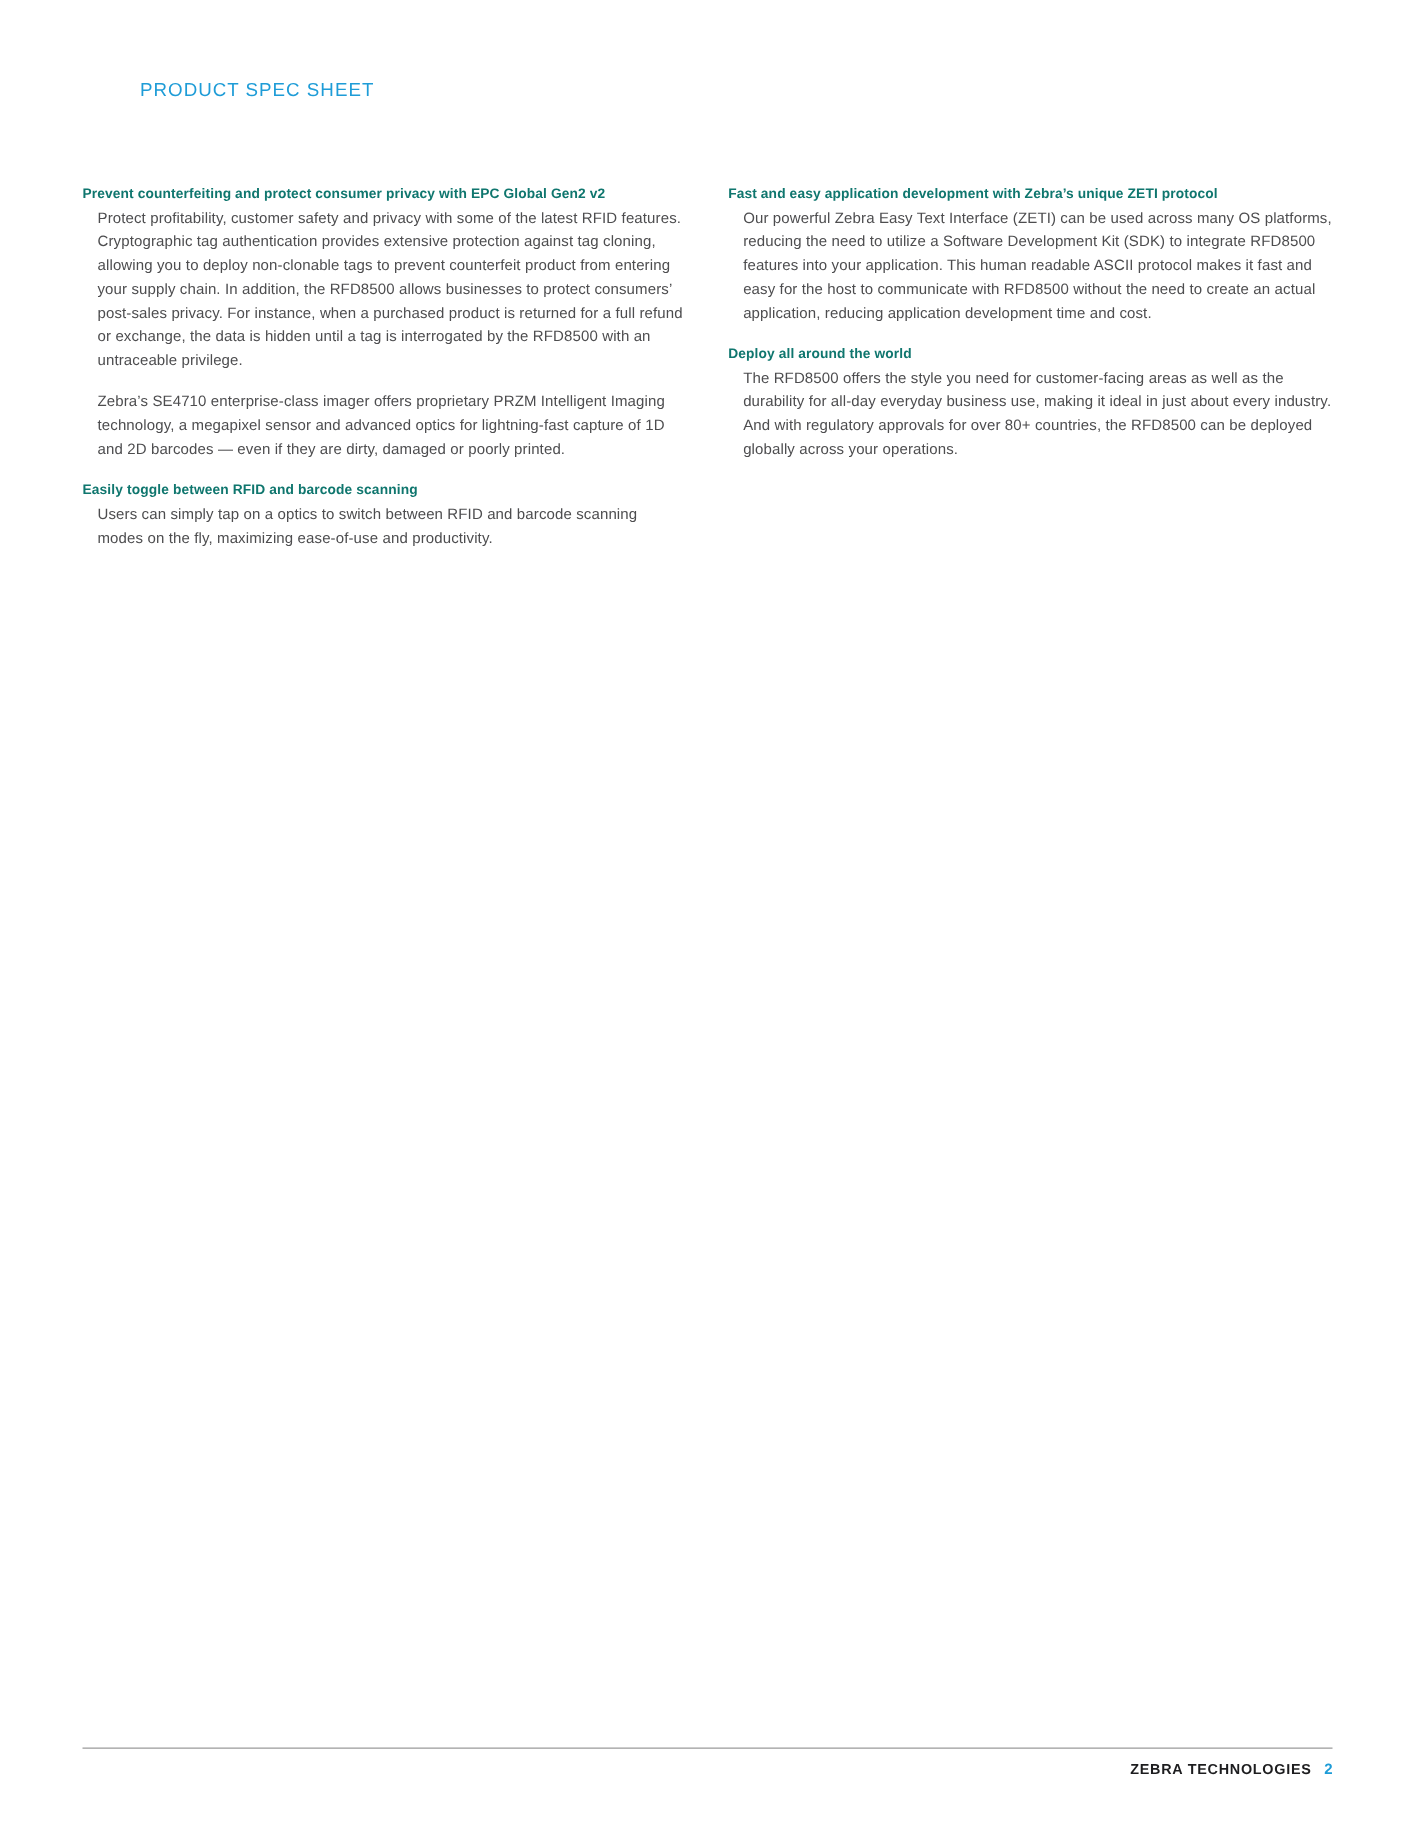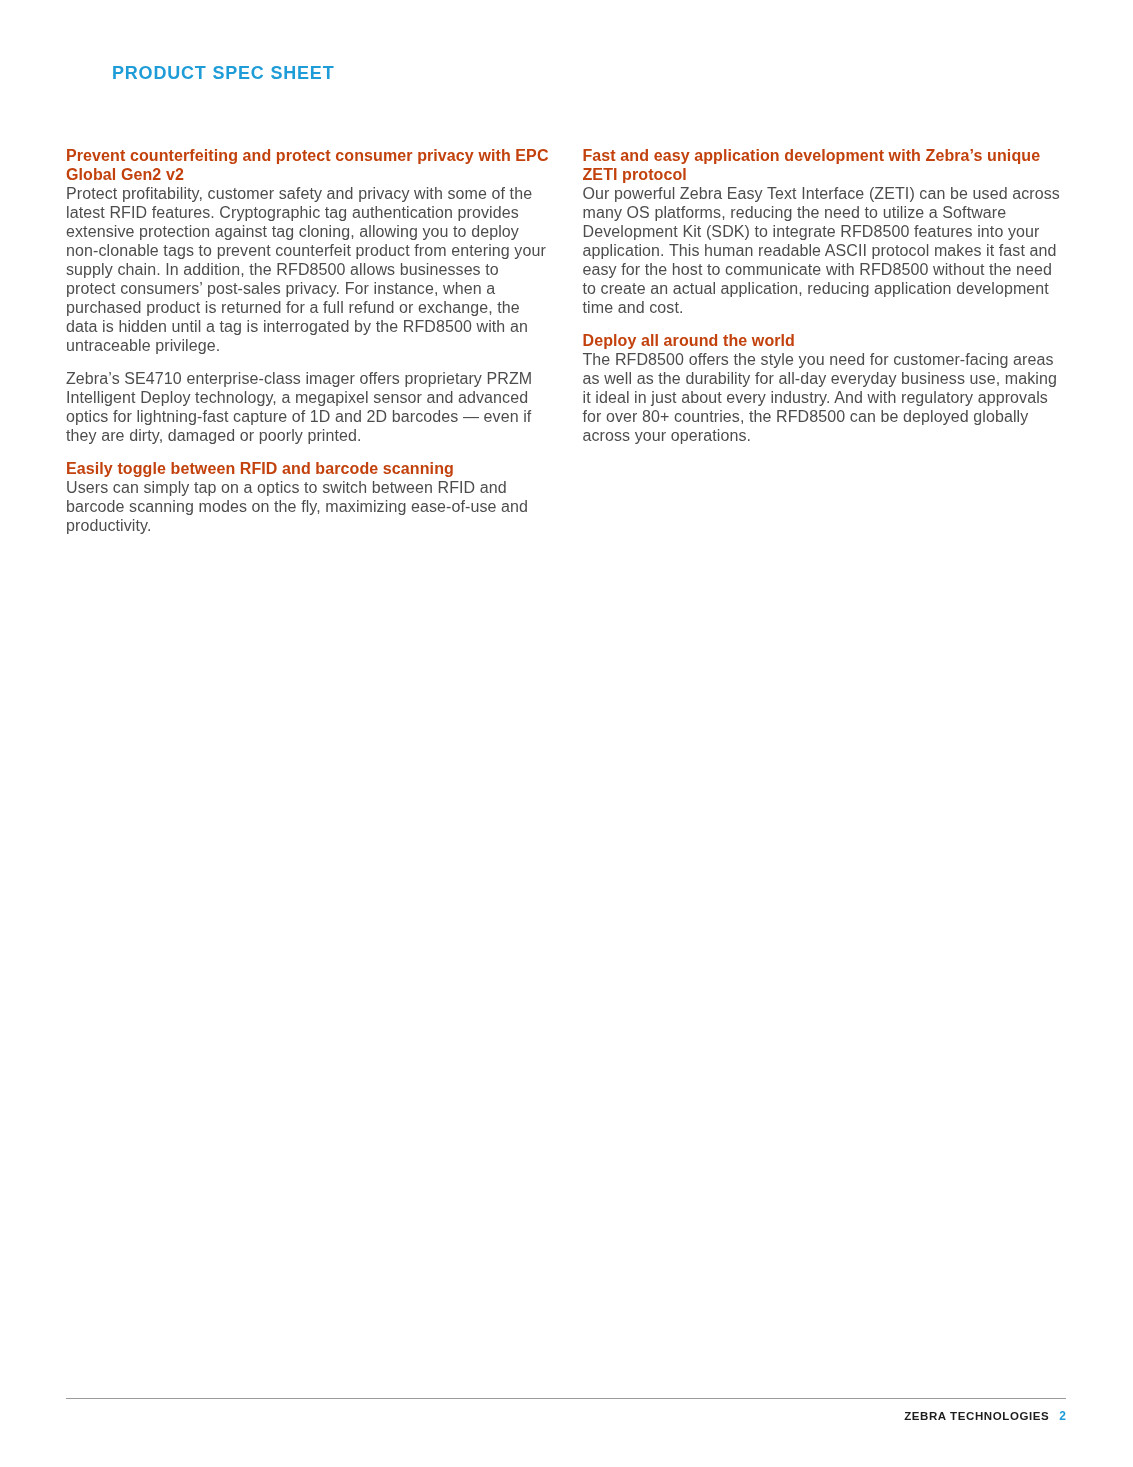--- a/index.html
+++ b/index.html
@@ -13,51 +13,52 @@
   }
   .page {
     position: absolute;
     inset: 0;
     background: #ffffff;
     padding: 64px 67px 0 66px;
   }
   .header { margin-bottom: 64px; }
   .eyebrow {
     color: #1e9cd7;
-    font-size: 18px;
-    font-weight: bold;
+    font-size: 15px;
+    font-weight: normal;
     letter-spacing: 0.8px;
     line-height: 18px;
     padding-left: 46px;
   }
   .series {
     color: #4d4d4f;
     font-size: 13px;
     letter-spacing: 0.4px;
     line-height: 17px;
     margin-top: 2px;
   }
   .columns {
     display: flex;
     gap: 33px;
   }
   .col { flex: 1 1 0; min-width: 0; }
   section { margin-bottom: 14px; }
   h3 {
-    color: #c2410c;
-    font-size: 16px;
+    color: #0f766e;
+    font-size: 11px;
     font-weight: bold;
     line-height: 19px;
     letter-spacing: 0.1px;
   }
   p.body {
     color: #4d4d4f;
-    font-size: 16px;
+    font-size: 12px;
     line-height: 19px;
     letter-spacing: 0.1px;
+    margin-left: 12px;
   }
   .footer {
     position: absolute;
     left: 66px;
     right: 67px;
     top: 1398px;
     border-top: 1px solid #9b9b9b;
     padding-top: 7px;
     text-align: right;
   }
@@ -85,21 +86,21 @@
   </div>
 
   <div class="columns">
 
     <div class="col">
       <section>
         <h3>Prevent counterfeiting and protect consumer privacy with EPC Global Gen2 v2</h3>
         <p class="body">Protect profitability, customer safety and privacy with some of the latest RFID features. Cryptographic tag authentication provides extensive protection against tag cloning, allowing you to deploy non-clonable tags to prevent counterfeit product from entering your supply chain. In addition, the RFD8500 allows businesses to protect consumers’ post-sales privacy. For instance, when a purchased product is returned for a full refund or exchange, the data is hidden until a tag is interrogated by the RFD8500 with an untraceable privilege.</p>
       </section>
       <section>
-        <p class="body">Zebra’s SE4710 enterprise-class imager offers proprietary PRZM Intelligent Deploy technology, a megapixel sensor and advanced optics for lightning-fast capture of 1D and 2D barcodes — even if they are dirty, damaged or poorly printed.</p>
+        <p class="body">Zebra’s SE4710 enterprise-class imager offers proprietary PRZM Intelligent Imaging technology, a megapixel sensor and advanced optics for lightning-fast capture of 1D and 2D barcodes — even if they are dirty, damaged or poorly printed.</p>
       </section>
       <section>
         <h3>Easily toggle between RFID and barcode scanning</h3>
         <p class="body">Users can simply tap on a optics to switch between RFID and barcode scanning modes on the fly, maximizing ease-of-use and productivity.</p>
       </section>
     </div>
 
     <div class="col">
       <section>
         <h3>Fast and easy application development with Zebra’s unique ZETI protocol</h3>

